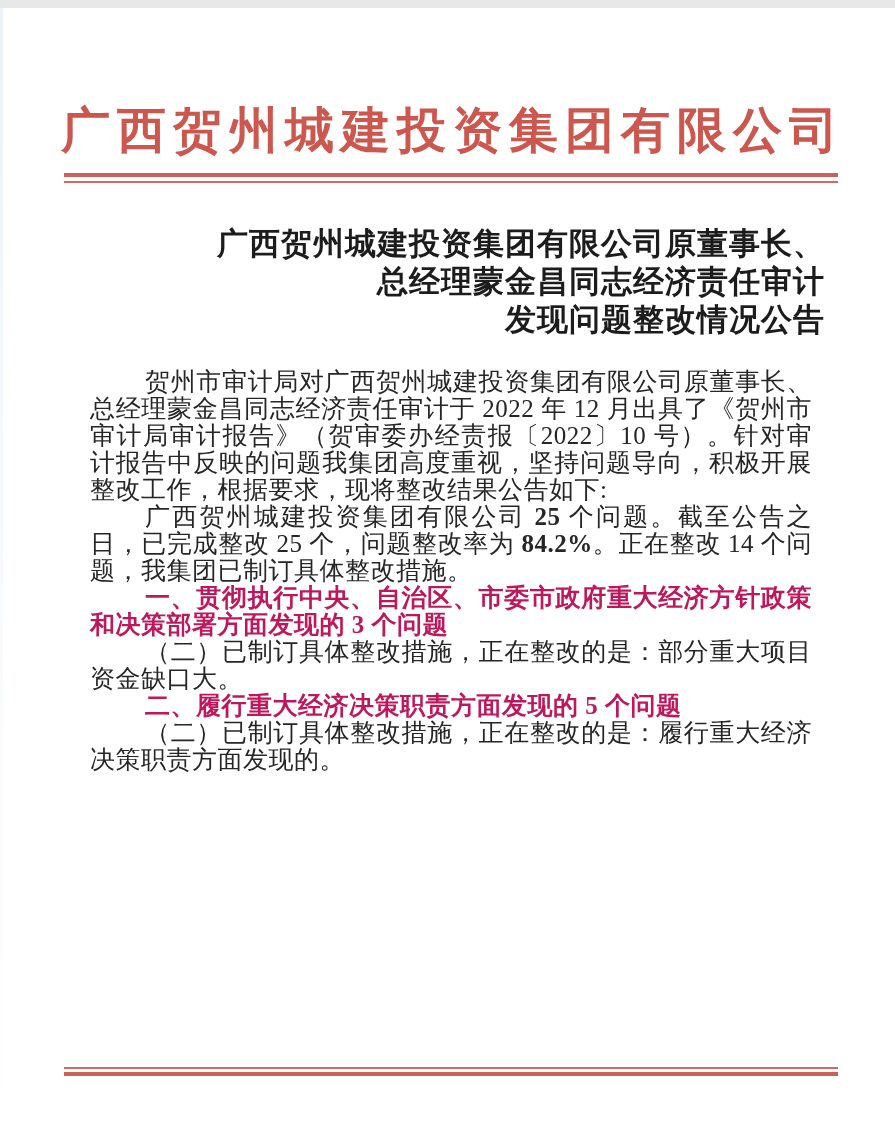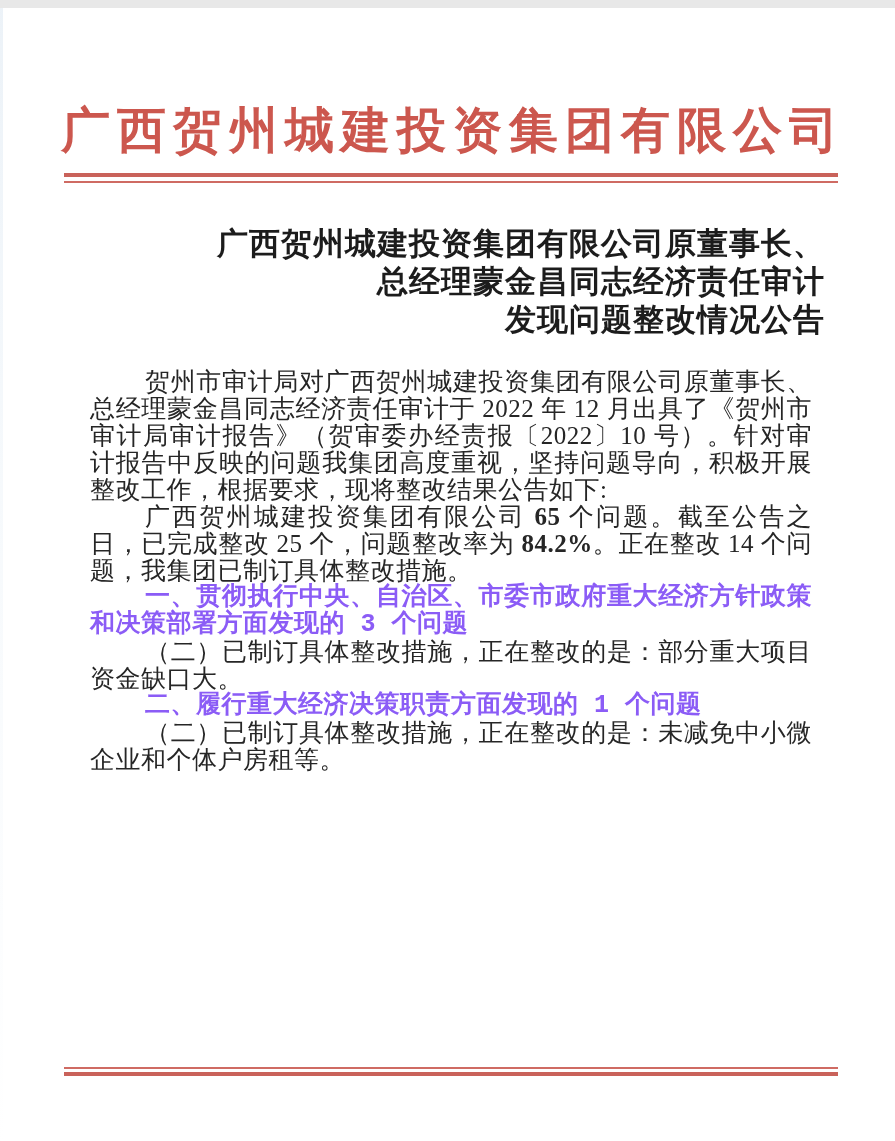--- a/index.html
+++ b/index.html
@@ -70,22 +70,22 @@
     color: #262626;
     text-align: justify;
     letter-spacing: 0.5px;
   }
   .para {
     margin: 0;
     text-indent: 2.2em;
   }
   .para.heading {
     font-weight: bold;
-    font-family: Liberation Mono, monospace;
-    color: #8b5cf6;
+    font-family: Liberation Serif, serif;
+    color: #be185d;
   }
   .seg-bold { font-weight: bold; }
 </style>
 </head>
 <body>
 
 <div class="page">
 
   <div class="scan-edge"></div>
 
@@ -98,25 +98,25 @@
   </div>
 
   <div class="doc-title">
     <div>广西贺州城建投资集团有限公司原董事长、</div>
     <div>总经理蒙金昌同志经济责任审计</div>
     <div>发现问题整改情况公告</div>
   </div>
 
   <div class="doc-body">
       <p class="para body"><span>贺州市审计局对广西贺州城建投资集团有限公司原董事长、总经理蒙金昌同志经济责任审计于 2022 年 12 月出具了《贺州市审计局审计报告》（贺审委办经责报〔2022〕10 号）。针对审计报告中反映的问题我集团高度重视，坚持问题导向，积极开展整改工作，根据要求，现将整改结果公告如下:</span></p>
-      <p class="para body"><span>广西贺州城建投资集团有限公司 </span><span class="seg-bold">65</span><span> 个问题。截至公告之日，已完成整改 25 个，问题整改率为 </span><span class="seg-bold">84.2%</span><span>。正在整改 14 个问题，我集团已制订具体整改措施。</span></p>
+      <p class="para body"><span>广西贺州城建投资集团有限公司 </span><span class="seg-bold">25</span><span> 个问题。截至公告之日，已完成整改 25 个，问题整改率为 </span><span class="seg-bold">84.2%</span><span>。正在整改 14 个问题，我集团已制订具体整改措施。</span></p>
       <p class="para heading"><span>一、贯彻执行中央、自治区、市委市政府重大经济方针政策和决策部署方面发现的 3 个问题</span></p>
       <p class="para body"><span>（二）已制订具体整改措施，正在整改的是：部分重大项目资金缺口大。</span></p>
-      <p class="para heading"><span>二、履行重大经济决策职责方面发现的 1 个问题</span></p>
-      <p class="para body"><span>（二）已制订具体整改措施，正在整改的是：未减免中小微企业和个体户房租等。</span></p>
+      <p class="para heading"><span>二、履行重大经济决策职责方面发现的 5 个问题</span></p>
+      <p class="para body"><span>（二）已制订具体整改措施，正在整改的是：履行重大经济决策职责方面发现的。</span></p>
     </div>
 
   <div class="rules rules-footer">
     <div class="rule-thin"></div>
     <div class="rule-gap-footer"></div>
     <div class="rule-thick"></div>
   </div>
 
 </div>
 

